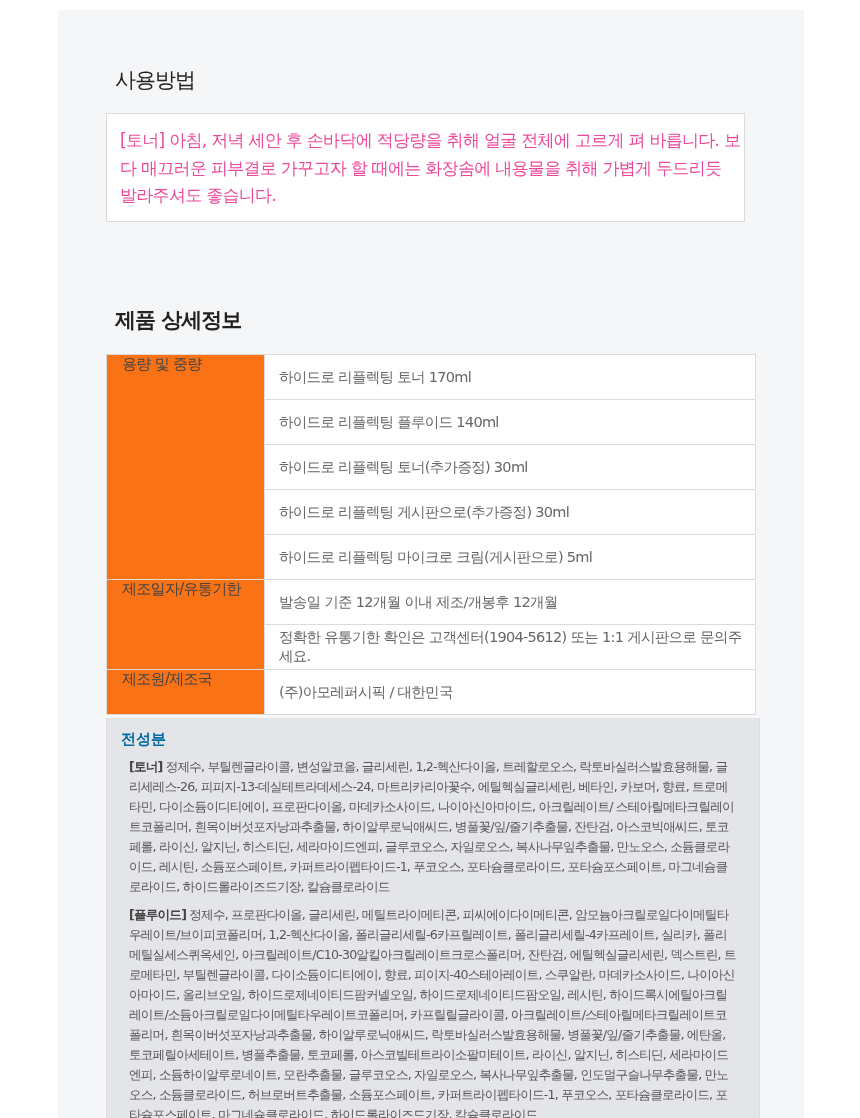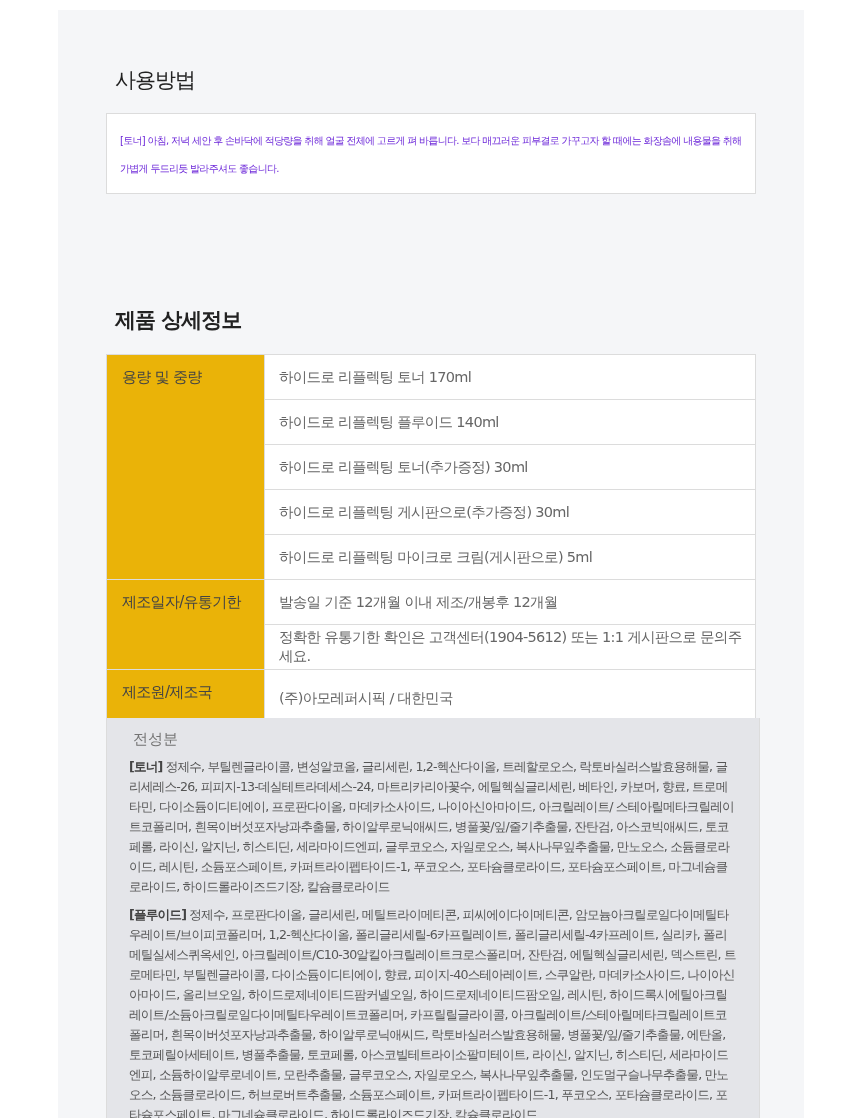--- a/index.html
+++ b/index.html
@@ -13,46 +13,46 @@
     position: absolute; left: 58px; top: 10px; width: 746px; height: 1120px;
     background: #f5f6f8;
   }
   .section-title {
     position: absolute; left: 115px;
     font-size: 21px; font-weight: normal; color: #222; letter-spacing: -1px;
     margin: 0;
   }
   .usage-box {
     position: absolute; left: 106px; top: 113px; width: 622px;
-    padding: 13px 13px 11px 13px;
+    padding: 13px 2px 11px 13px;
     background: #fff; border: 1px solid #dcdcdc;
-    font-size: 10px; line-height: 27.5px; color: #6d28d9; letter-spacing: -0.7px;
+    font-size: 17px; line-height: 27.5px; color: #ec4899; letter-spacing: -0.7px;
   }
   .usage-box p { margin: 0; }
   .spec-table {
     position: absolute; left: 106px; top: 354px; width: 650px;
     border-collapse: collapse;
     font-size: 14.5px; letter-spacing: -0.7px;
   }
   .spec-table td {
     border: 1px solid #dcdcdc; height: 44px; padding: 0 0 0 15px;
     vertical-align: middle;
   }
   .spec-table td.label {
-    width: 142px; background: #eab308; color: #444; vertical-align: top;
-    padding-top: 13px; font-size: 15px;
+    width: 142px; background: #f97316; color: #444; vertical-align: top;
+    font-size: 15px;
   }
   .spec-table td.value { background: #fff; color: #666; padding-left: 14px; }
   .ingredients {
     position: absolute; left: 106px; top: 718px; width: 624px; height: 420px;
     background: #e4e5e9; border-left: 1px solid #dcdcdc; border-right: 1px solid #dcdcdc;
     padding: 12px 14px 0 14px;
   }
   .ingredients h3 {
-    margin: 0 0 4px 12px; font-size: 15px; font-weight: normal; color: #737373;
+    margin: 0 0 4px 0; font-size: 15px; font-weight: bold; color: #0369a1;
   }
   .ingredients .block {
     font-size: 12.6px; line-height: 20px; color: #555; letter-spacing: -0.8px;
     margin: 8px;
   }
   .ingredients .tag { font-weight: bold; color: #444; }
 </style>
 </head>
 <body>
 

